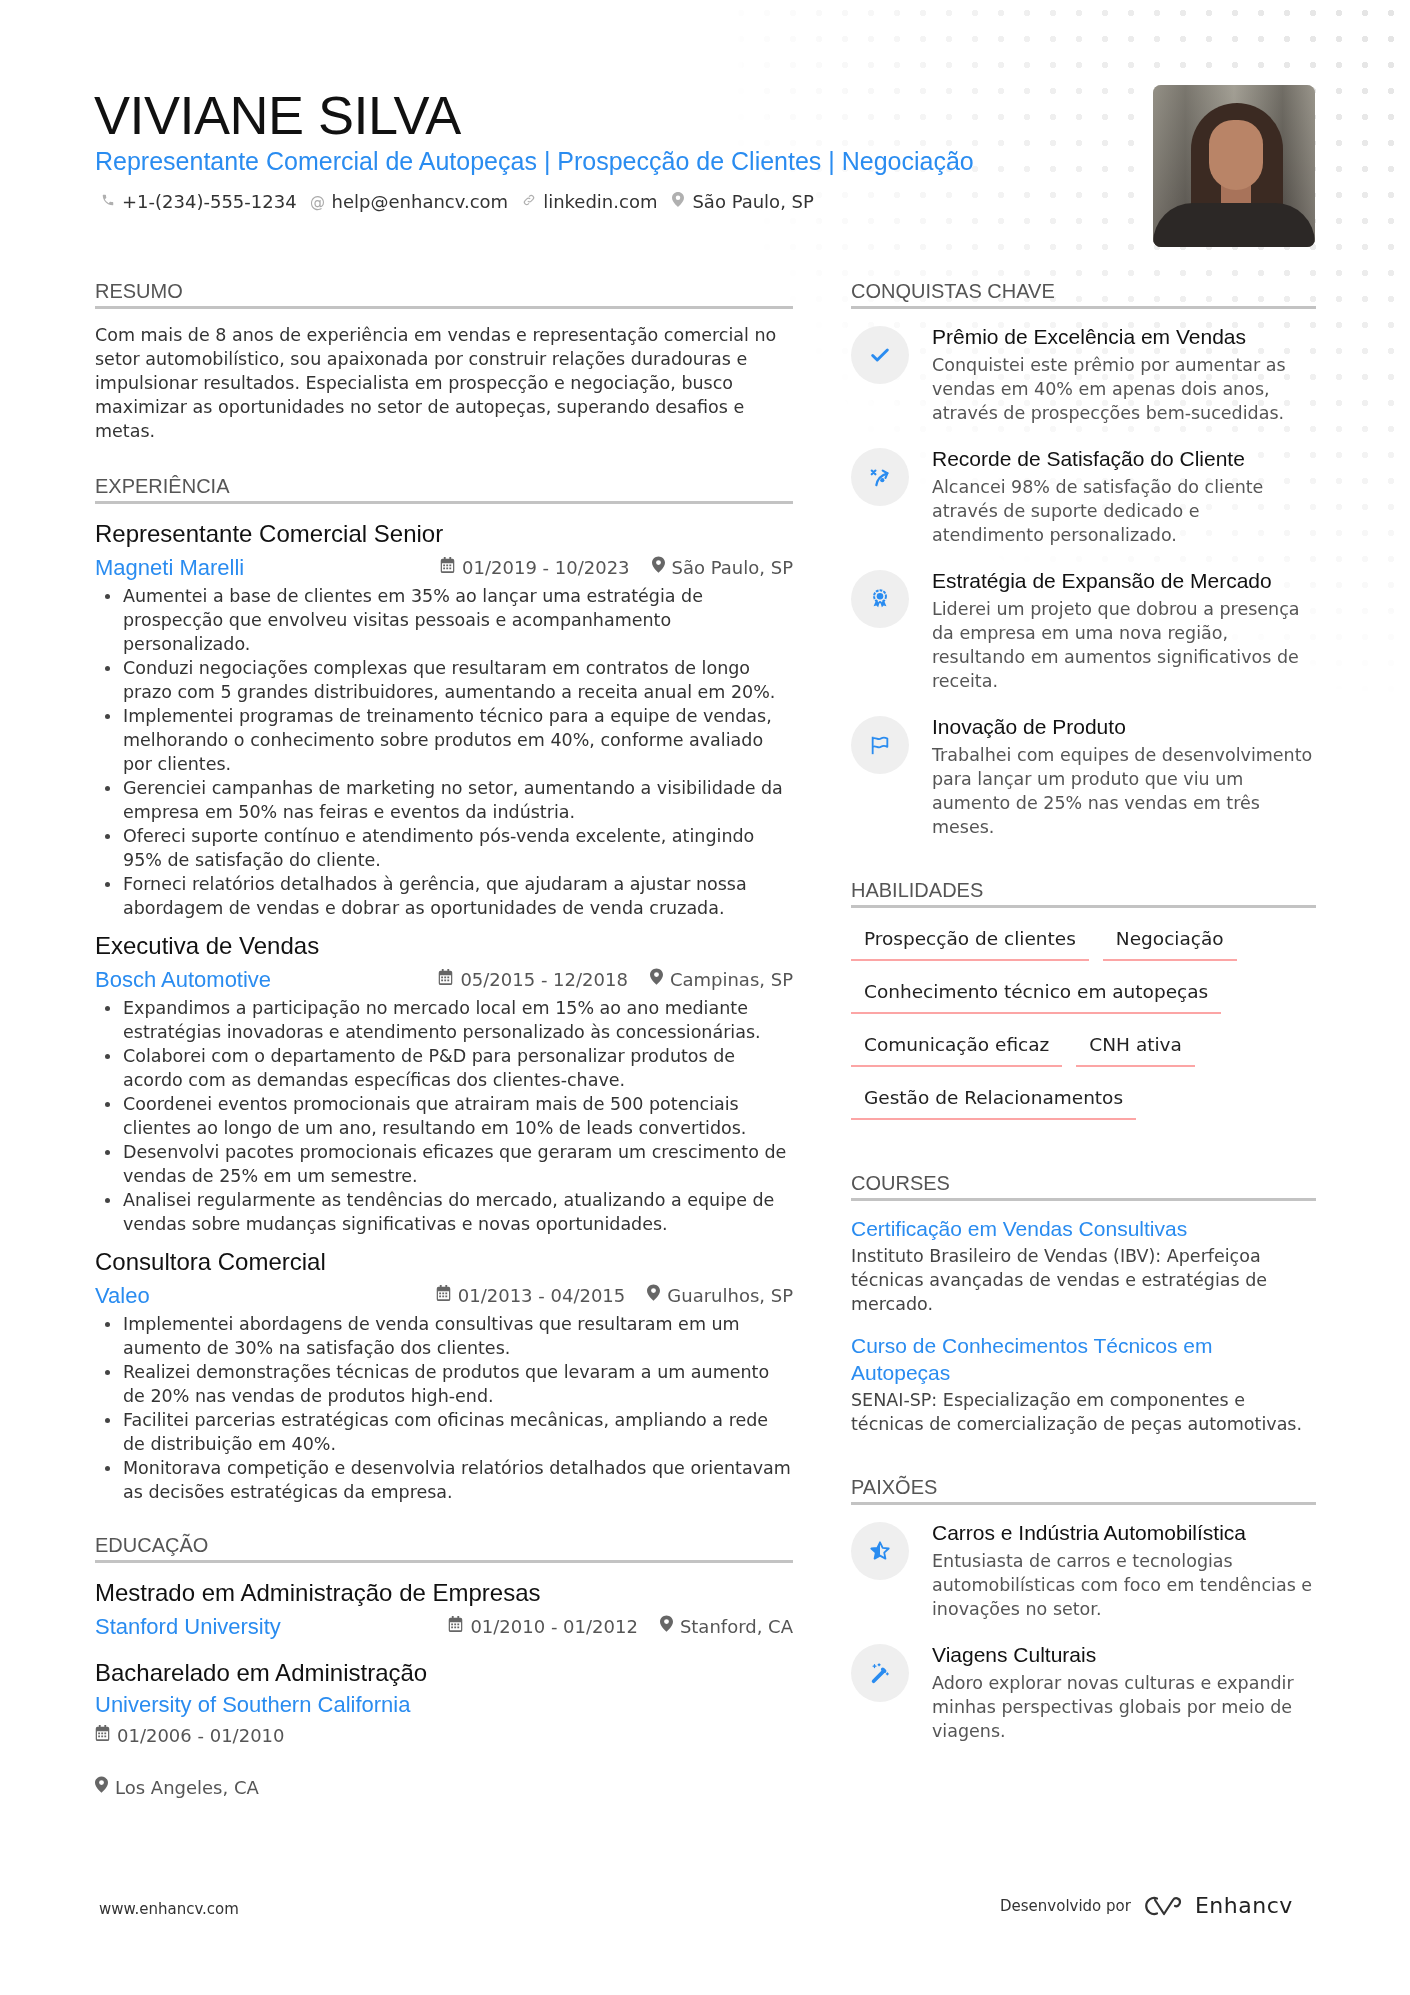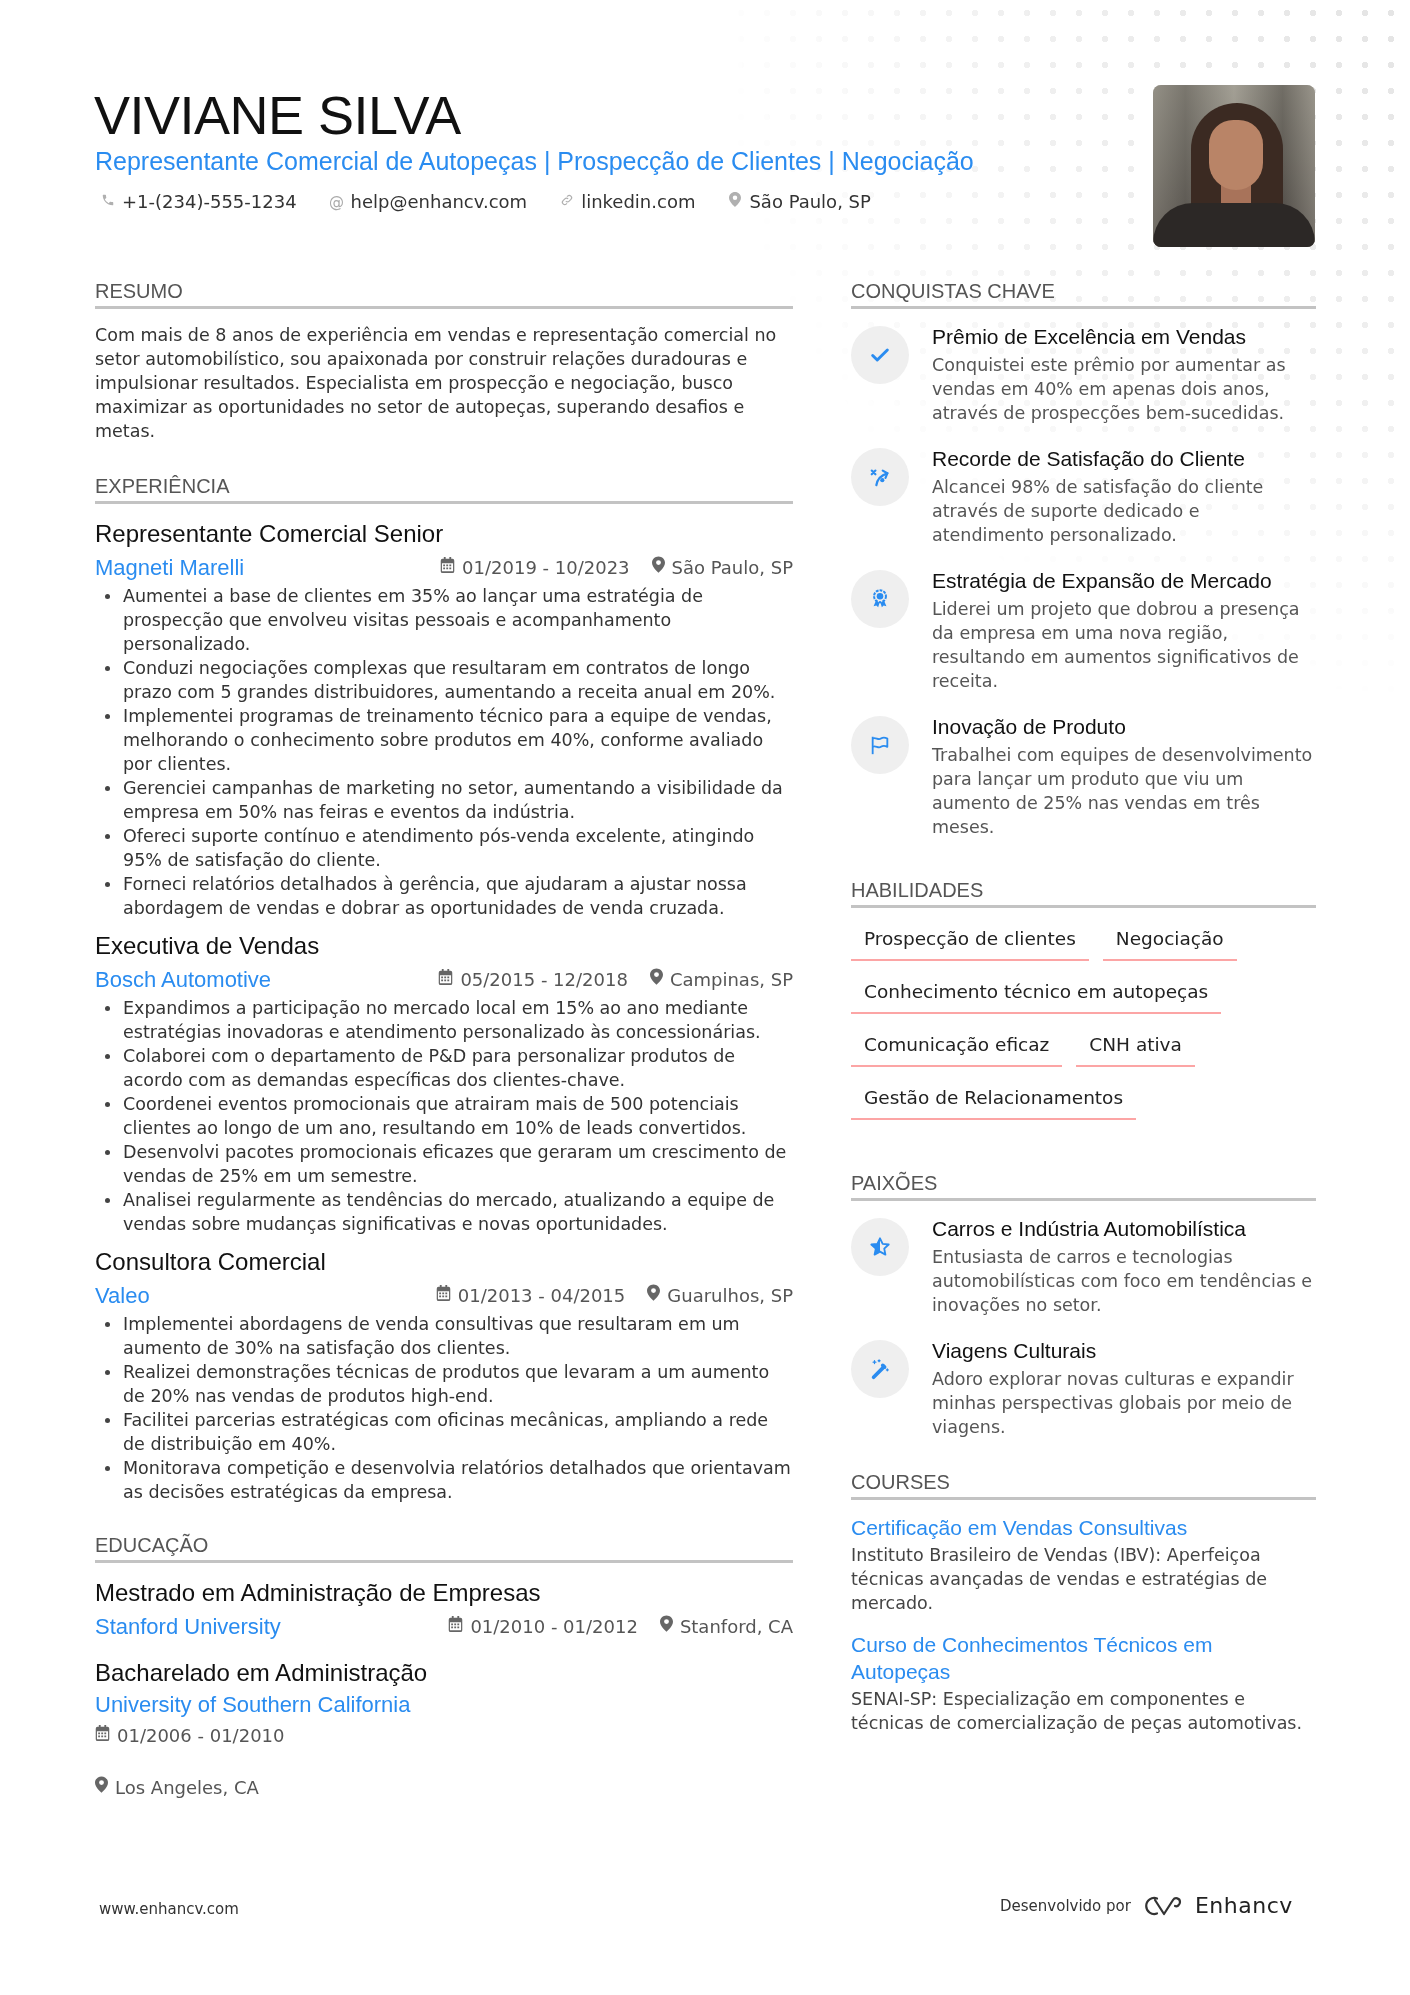--- a/index.html
+++ b/index.html
@@ -27,21 +27,21 @@
     font-size: 54px; font-weight: 400; color: #111; letter-spacing: -0.5px;
     line-height: 62px;
   }
   .headline {
     position: absolute; left: 95px; top: 144px;
     font-family: "Liberation Sans", sans-serif;
     font-size: 25px; color: #2a8cf0; line-height: 34px;
   }
   .contacts {
     position: absolute; left: 100px; top: 189px;
-    display: flex; gap: 32px; align-items: center;
+    display: flex; gap: 13px; align-items: center;
     font-size: 18px; color: #333; line-height: 26px;
   }
   .contact { display: flex; align-items: center; gap: 6px; }
   .contact .ico { color: #aaa; font-size: 15px; width: 16px; text-align: center; }
   .photo {
     position: absolute; left: 1153px; top: 85px; width: 162px; height: 162px;
     border-radius: 8px; overflow: hidden;
     background: linear-gradient(180deg, #8d8a80 0%, #6d6a62 40%, #3a3532 100%);
   }
   .photo .bg1 { position:absolute; left:0; top:0; width:162px; height:162px;
@@ -414,60 +414,60 @@
       <div class="skills">
         <span class="skill">Prospecção de clientes</span>
         <span class="skill">Negociação</span>
         <span class="skill" style="margin-right:60px;">Conhecimento técnico em autopeças</span>
         <span class="skill">Comunicação eficaz</span>
         <span class="skill" style="margin-right:120px;">CNH ativa</span>
         <span class="skill">Gestão de Relacionamentos</span>
       </div>
     </div>
 
-    <div class="section">
-      <div class="section-title">PAIXÕES</div>
-
-      <div class="ach">
-        <div class="ach-icon">
-          <svg viewBox="0 0 24 24">
-              <path d="M12 2.5l2.9 6 6.6.8-4.9 4.5 1.3 6.5L12 17l-5.9 3.3 1.3-6.5-4.9-4.5 6.6-.8z" fill="none" stroke="#2a8cf0" stroke-width="2" stroke-linejoin="round"></path>
-              <path d="M12 2.5l-2.9 6-6.6.8 4.9 4.5-1.3 6.5L12 17z" fill="#2a8cf0"></path>
-            </svg>
-        </div>
-        <div class="ach-body">
-          <div class="ach-title">Carros e Indústria Automobilística</div>
-          <div class="ach-desc">Entusiasta de carros e tecnologias automobilísticas com foco em tendências e inovações no setor.</div>
-        </div>
-      </div>
-
-      <div class="ach">
-        <div class="ach-icon">
-          <svg viewBox="0 0 24 24">
-              <path d="M5 21l11-11" stroke="#2a8cf0" stroke-width="4" stroke-linecap="round"></path>
-              <path d="M15 8l2 2" stroke="#2a8cf0" stroke-width="4" stroke-linecap="round"></path>
-              <path d="M6 3v3M4.5 4.5h3M11 2v2M10 3h2M20 12v2M19 13h2" stroke="#2a8cf0" stroke-width="1.4" stroke-linecap="round"></path>
-            </svg>
-        </div>
-        <div class="ach-body">
-          <div class="ach-title">Viagens Culturais</div>
-          <div class="ach-desc">Adoro explorar novas culturas e expandir minhas perspectivas globais por meio de viagens.</div>
-        </div>
-      </div>
-    </div>
-
     <div class="section" style="margin-bottom:38px;">
       <div class="section-title">COURSES</div>
       <div class="course">
         <div class="course-title">Certificação em Vendas Consultivas</div>
         <div class="course-desc">Instituto Brasileiro de Vendas (IBV): Aperfeiçoa técnicas avançadas de vendas e estratégias de mercado.</div>
       </div>
       <div class="course">
         <div class="course-title">Curso de Conhecimentos Técnicos em Autopeças</div>
         <div class="course-desc">SENAI-SP: Especialização em componentes e técnicas de comercialização de peças automotivas.</div>
+      </div>
+    </div>
+
+    <div class="section">
+      <div class="section-title">PAIXÕES</div>
+
+      <div class="ach">
+        <div class="ach-icon">
+          <svg viewBox="0 0 24 24">
+              <path d="M12 2.5l2.9 6 6.6.8-4.9 4.5 1.3 6.5L12 17l-5.9 3.3 1.3-6.5-4.9-4.5 6.6-.8z" fill="none" stroke="#2a8cf0" stroke-width="2" stroke-linejoin="round"></path>
+              <path d="M12 2.5l-2.9 6-6.6.8 4.9 4.5-1.3 6.5L12 17z" fill="#2a8cf0"></path>
+            </svg>
+        </div>
+        <div class="ach-body">
+          <div class="ach-title">Carros e Indústria Automobilística</div>
+          <div class="ach-desc">Entusiasta de carros e tecnologias automobilísticas com foco em tendências e inovações no setor.</div>
+        </div>
+      </div>
+
+      <div class="ach">
+        <div class="ach-icon">
+          <svg viewBox="0 0 24 24">
+              <path d="M5 21l11-11" stroke="#2a8cf0" stroke-width="4" stroke-linecap="round"></path>
+              <path d="M15 8l2 2" stroke="#2a8cf0" stroke-width="4" stroke-linecap="round"></path>
+              <path d="M6 3v3M4.5 4.5h3M11 2v2M10 3h2M20 12v2M19 13h2" stroke="#2a8cf0" stroke-width="1.4" stroke-linecap="round"></path>
+            </svg>
+        </div>
+        <div class="ach-body">
+          <div class="ach-title">Viagens Culturais</div>
+          <div class="ach-desc">Adoro explorar novas culturas e expandir minhas perspectivas globais por meio de viagens.</div>
+        </div>
       </div>
     </div>
   </div>
 
   <div class="footer-left">www.enhancv.com</div>
   <div class="footer-right">
     <span>Desenvolvido por</span>
     <span class="brand">
       <svg width="46" height="24" viewBox="0 0 46 24">
           <path d="M16 4.5A8 8 0 1 0 16 19.5" fill="none" stroke="#333" stroke-width="2.2" stroke-linecap="round"></path>

